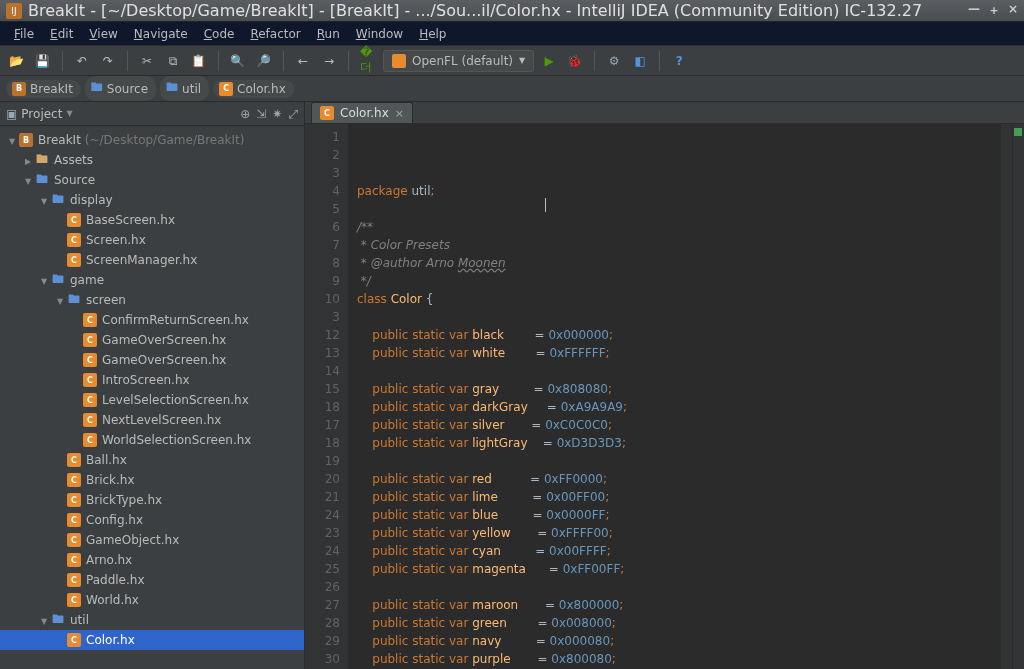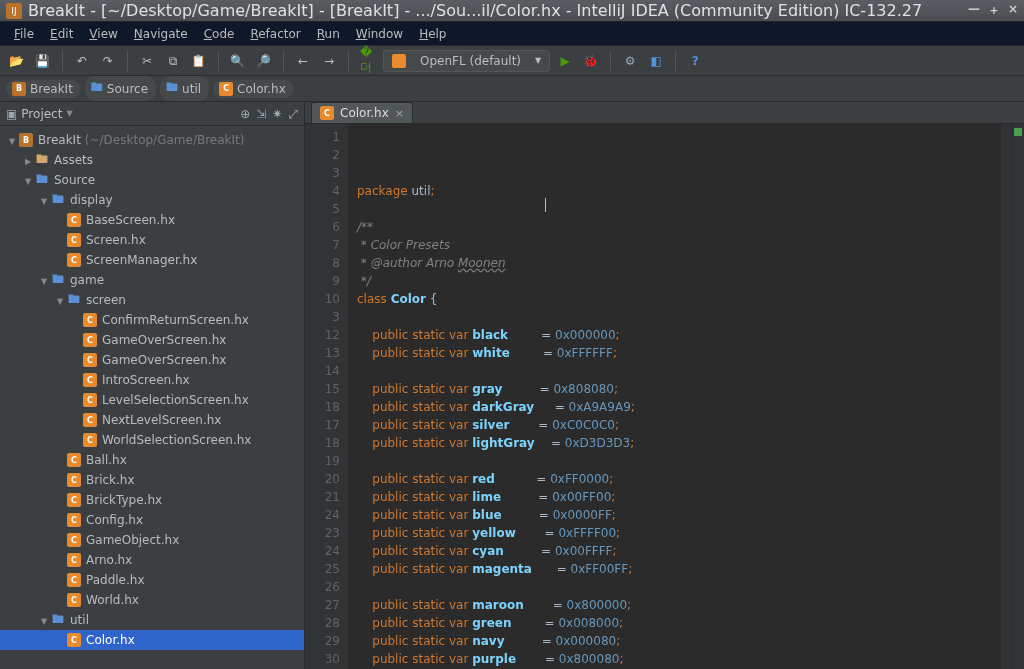--- a/index.html
+++ b/index.html
@@ -14,21 +14,21 @@
 
 
 .menubar { height: 24px; background: #0f172a; display:flex; align-items:center; padding: 0 6px; border-bottom:1px solid #2b2b2b; }
 .menubar .menu-item { padding: 2px 8px; color:#bbbbbb; }
 .menubar .menu-item u { text-decoration: underline; }
 
 
 .toolbar { height: 30px; background: #3c3f41; display:flex; align-items:center; padding:0 6px; gap:4px; border-bottom:1px solid #2b2b2b; }
 .toolbar .sep { width:1px; height:20px; background:#555; margin:0 4px;}
 .toolbar .tbtn { width:22px; height:22px; display:flex; align-items:center; justify-content:center; border-radius:2px; }
-.toolbar .runconfig { display:flex; align-items:center; height:22px; padding:0 8px; background:#45494a; border:1px solid #555; border-radius:3px; gap:14px; }
+.toolbar .runconfig { display:flex; align-items:center; height:22px; padding:0 8px; background:#45494a; border:1px solid #555; border-radius:3px; gap:6px; }
 .toolbar .runconfig .rc-icon { width:14px; height:14px; background:#e88b2e; border-radius:2px; }
 
 
 .ic { width:16px; height:16px; display:inline-flex; align-items:center; justify-content:center; }
 .folder-ic { color:#d2a96c; }
 .run-ic { color:#4e9a06; }
 .bug-ic { color:#c29b48; }
 .gear-ic { color:#9aa7b0; }
 .help-ic { color:#5294e2; font-weight:bold;}
 .blue-ic { color:#5294e2; }
@@ -66,21 +66,21 @@
 .gutter { width:44px; background:#313335; color:#606366; text-align:right; padding:4px 8px 4px 0; border-right:1px solid #2b2b2b;}
 .gutter div { height:18px; }
 .code { flex:1; padding:4px 0 4px 8px; color:#a9b7c6; white-space:pre; position:relative; }
 .code .line { height:18px; }
 .marker-strip { width:12px; background:#313335; border-left:1px solid #2b2b2b; position:relative;}
 .marker-strip .ok { position:absolute; top:4px; right:2px; width:8px; height:8px; background:#499c54; }
 .scrollbar-v { width:12px; background:#313335; border-left:1px solid #2b2b2b; position:relative;}
 
 
 .kw { color:#cc7832; }
-.ident { color:#7dd3fc;font-weight:bold; }
+.ident { color:#fdba74; }
 .num { color:#6897bb; }
 .comment { color:#808080; font-style:italic;}
 .wavy { text-decoration: underline wavy #808080; }
 .punct { color:#cc7832; }
 .sym { color:#a9b7c6; }
 .pkg { color:#a9b7c6;}
 .cursor { display:inline-block; width:1px; height:14px; background:#bbb; vertical-align:middle; position:absolute; }
 
 </style>
 </head>

